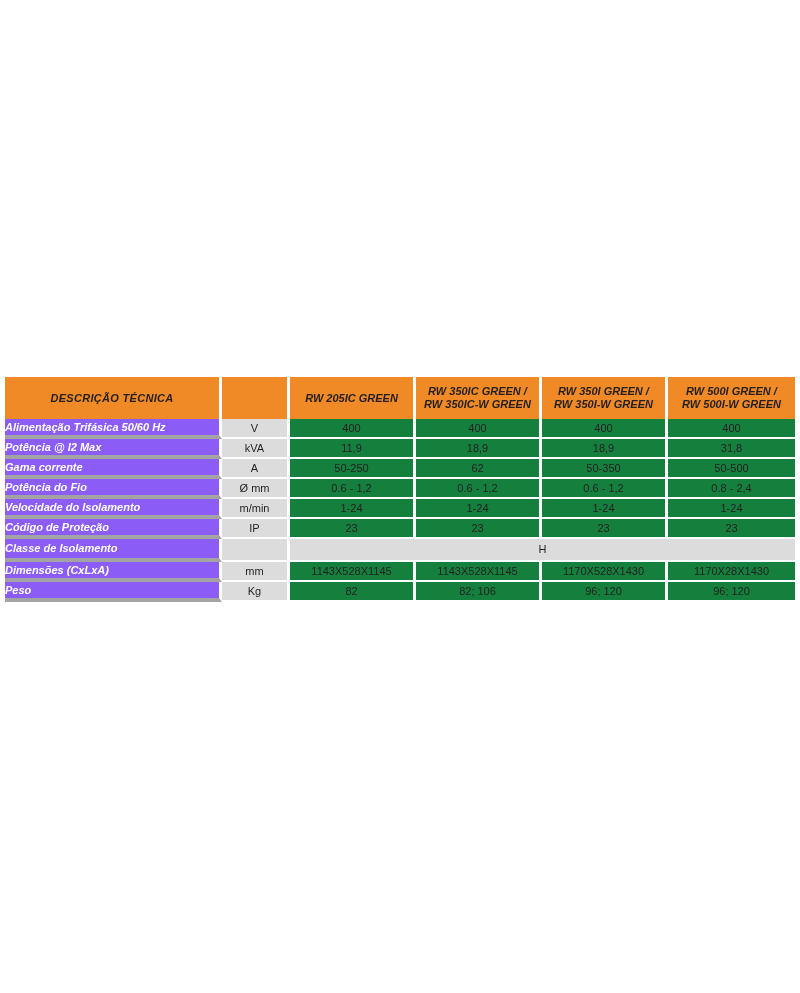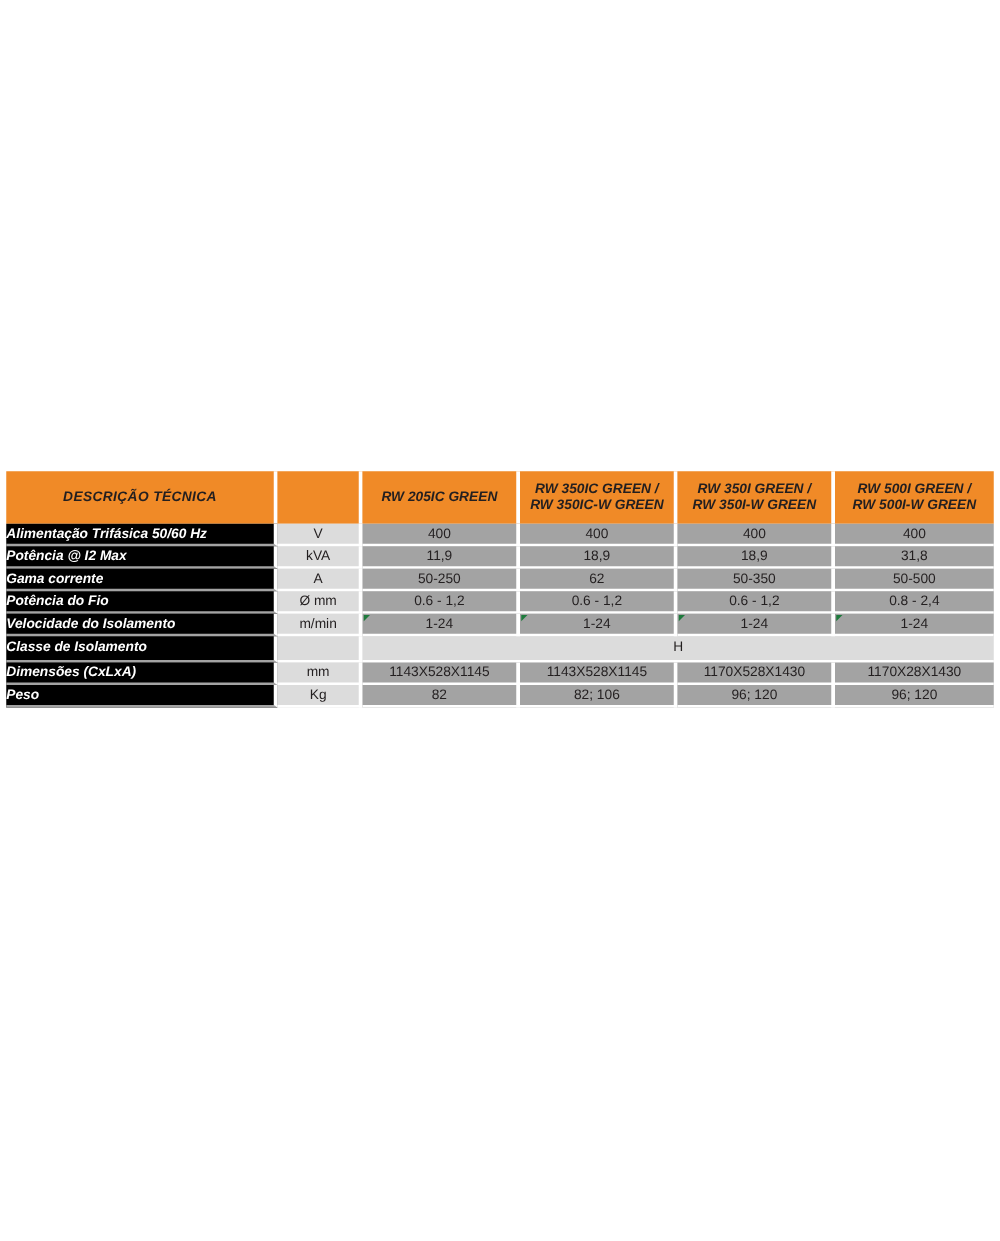--- a/index.html
+++ b/index.html
@@ -63,43 +63,43 @@
     text-align: center;
     height: 30px;
     border-right: 3px solid #ffffff;
     padding: 0 2px;
   }
   .hdr-model.last { border-right: none; }
   .hdr-model .ln { display: block; white-space: nowrap; }
 
   
   .c-desc {
-    background: #000000;
+    background: #8b5cf6;
     color: #ffffff;
     font-style: italic;
     font-weight: bold;
     font-size: 11.5px;
     text-align: left;
     padding-left: 5px;
     height: 16px;
-    border-bottom: 2px solid #a3a3a3;
+    border-bottom: 4px solid #a3a3a3;
     border-right: 3px solid #ffffff;
     white-space: nowrap;
   }
   .c-unit {
     background: #DCDCDC;
     color: #231f20;
     text-align: center;
     font-size: 11px;
     height: 16px;
     border-bottom: 2px solid #ffffff;
     border-right: 3px solid #ffffff;
   }
   .c-val {
-    background: #a3a3a3;
+    background: #15803d;
     color: #231f20;
     text-align: center;
     font-size: 11px;
     height: 16px;
     border-bottom: 2px solid #ffffff;
     border-right: 3px solid #ffffff;
     position: relative;
   }
   .c-val.last { border-right: none; }
 
@@ -196,20 +196,28 @@
           <td class="c-val last"><span>0.8 - 2,4</span></td>
         </tr>
         <tr>
           <td class="c-desc">Velocidade do Isolamento</td>
           <td class="c-unit">m/min</td>
           <td class="c-val"><span class="mark"></span><span>1-24</span></td>
           <td class="c-val"><span class="mark"></span><span>1-24</span></td>
           <td class="c-val"><span class="mark"></span><span>1-24</span></td>
           <td class="c-val last"><span class="mark"></span><span>1-24</span></td>
         </tr>
+        <tr>
+          <td class="c-desc">Código de Proteção</td>
+          <td class="c-unit">IP</td>
+          <td class="c-val"><span>23</span></td>
+          <td class="c-val"><span>23</span></td>
+          <td class="c-val"><span>23</span></td>
+          <td class="c-val last"><span>23</span></td>
+        </tr>
         <tr class="row-tall">
           <td class="c-desc">Classe de Isolamento</td>
           <td class="c-unit"></td>
           <td class="c-span" colspan="4">H</td>
         </tr>
         <tr>
           <td class="c-desc">Dimensões (CxLxA)</td>
           <td class="c-unit">mm</td>
           <td class="c-val"><span>1143X528X1145</span></td>
           <td class="c-val"><span>1143X528X1145</span></td>

